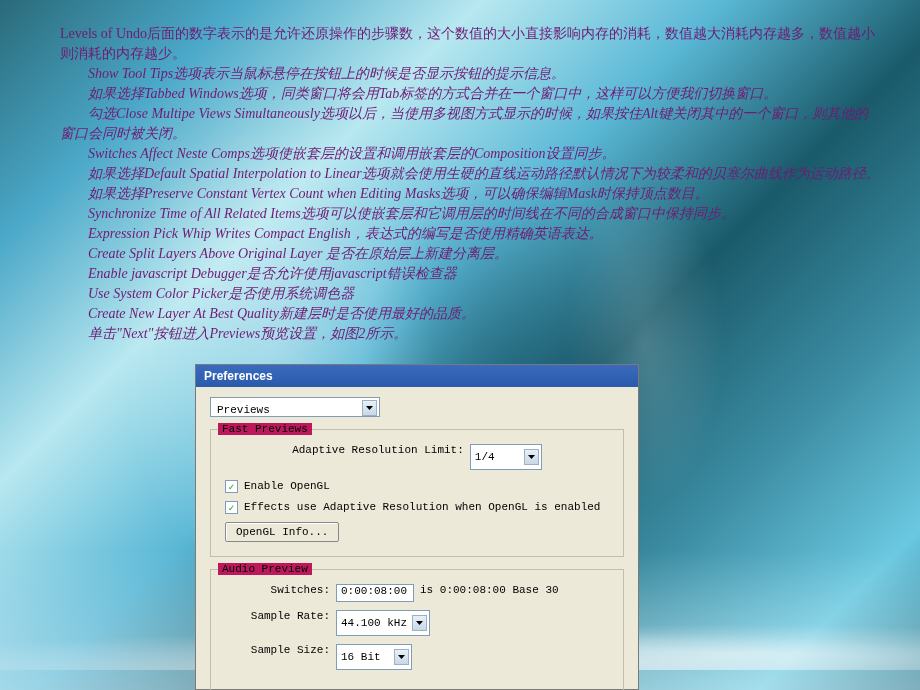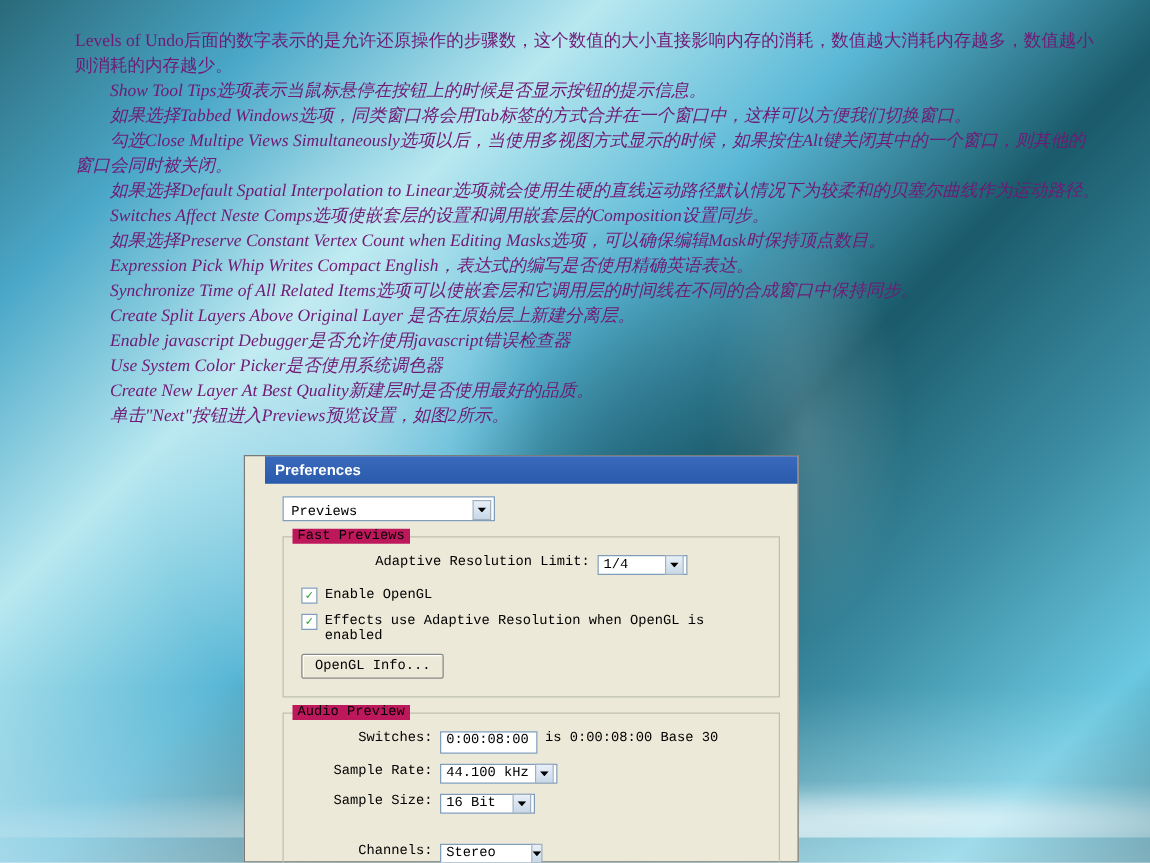--- a/index.html
+++ b/index.html
@@ -37,21 +37,20 @@
   .indent { text-indent: 2em; font-style: italic; }
 
   .dialog {
     position: absolute; top: 364px; left: 195px;
     width: 444px; height: 326px;
     background: #ece9d8;
     border: 1px solid #7a7a7a;
     font-family: Tahoma, sans-serif;
     font-size: 11px;
     color: #000;
-    padding-left: 16px;
   }
   .dialog-title {
     background: linear-gradient(to bottom, #3a6abe, #2a5aaa);
     color: #fff; font-weight: bold;
     padding: 4px 8px; font-size: 12px;
     height: 22px;
   }
   .dialog-body { padding: 10px 14px 8px 14px; }
   .dropdown-main {
     display: inline-flex; align-items: flex-end;
@@ -76,21 +75,21 @@
   .fieldset .legend {
     position: absolute; top: -7px; left: 7px;
     background: #be185d; padding: 0 4px;
     font-size: 11px;
   }
   .row { display: flex; align-items: flex-start; gap: 6px; margin-bottom: 8px; }
   .row.label-right label { text-align: right; width: 105px; }
   .dd {
     display: inline-flex; align-items: center;
     background: #fff; border: 1px solid #7f9db9;
-    height: 16px; padding: 0 2px 0 4px; font-size: 11px;
+    height: 26px; padding: 0 2px 0 4px; font-size: 11px;
   }
   .text-input {
     background: #fff; border: 1px solid #7f9db9;
     height: 18px; padding: 0 4px; font-size: 11px;
     font-family: "Courier New", monospace;
   }
   .checkbox {
     width: 13px; height: 13px; background: #fff;
     border: 1px solid #7f9db9; display: inline-flex;
     align-items: center; justify-content: center;
@@ -106,25 +105,25 @@
 </head>
 <body>
 <div class="bg-swirl"></div>
 <div class="wave-bottom"></div>
 
 <div class="text-content">
   <p>Levels of Undo后面的数字表示的是允许还原操作的步骤数，这个数值的大小直接影响内存的消耗，数值越大消耗内存越多，数值越小则消耗的内存越少。</p>
   <p class="indent">Show Tool Tips选项表示当鼠标悬停在按钮上的时候是否显示按钮的提示信息。</p>
   <p class="indent">如果选择Tabbed Windows选项，同类窗口将会用Tab标签的方式合并在一个窗口中，这样可以方便我们切换窗口。</p>
   <p class="indent">勾选Close Multipe Views Simultaneously选项以后，当使用多视图方式显示的时候，如果按住Alt键关闭其中的一个窗口，则其他的窗口会同时被关闭。</p>
+  <p class="indent">Switches Affect Neste Comps选项使嵌套层的设置和调用嵌套层的Composition设置同步。</p>
   <p class="indent">如果选择Default Spatial Interpolation to Linear选项就会使用生硬的直线运动路径默认情况下为较柔和的贝塞尔曲线作为运动路径。</p>
-  <p class="indent">Switches Affect Neste Comps选项使嵌套层的设置和调用嵌套层的Composition设置同步。</p>
   <p class="indent">如果选择Preserve Constant Vertex Count when Editing Masks选项，可以确保编辑Mask时保持顶点数目。</p>
+  <p class="indent">Synchronize Time of All Related Items选项可以使嵌套层和它调用层的时间线在不同的合成窗口中保持同步。</p>
   <p class="indent">Expression Pick Whip Writes Compact English，表达式的编写是否使用精确英语表达。</p>
-  <p class="indent">Synchronize Time of All Related Items选项可以使嵌套层和它调用层的时间线在不同的合成窗口中保持同步。</p>
   <p class="indent">Create Split Layers Above Original Layer 是否在原始层上新建分离层。</p>
   <p class="indent">Enable javascript Debugger是否允许使用javascript错误检查器</p>
   <p class="indent">Use System Color Picker是否使用系统调色器</p>
   <p class="indent">Create New Layer At Best Quality新建层时是否使用最好的品质。</p>
   <p class="indent">单击"Next"按钮进入Previews预览设置，如图2所示。</p>
 </div>
 
 <div class="dialog">
   <div class="dialog-title">
     <span>Preferences</span>

